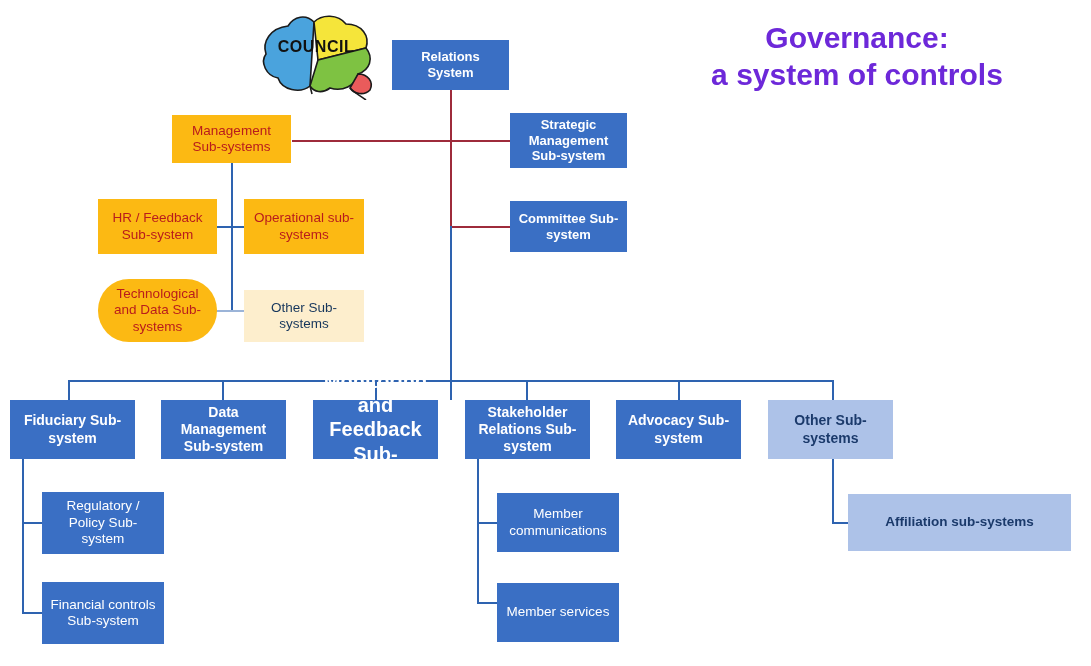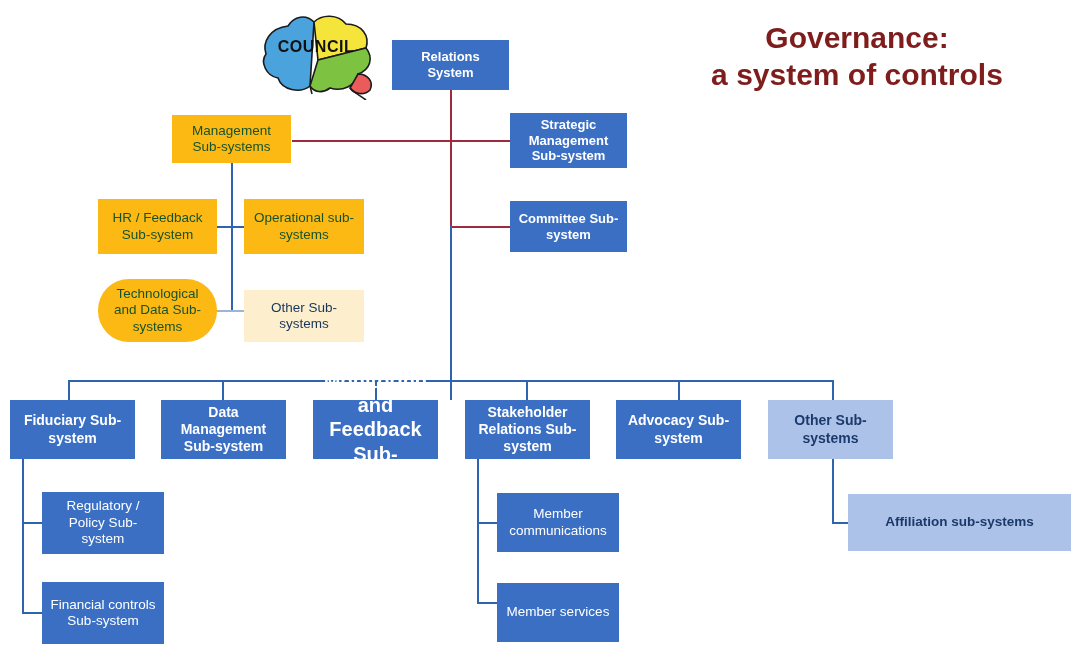--- a/index.html
+++ b/index.html
@@ -38,35 +38,35 @@
     color: #1b3a6b;
     font-weight: bold;
   }
   .blue-mid {
     background: #3a6fc4;
     color: #ffffff;
     font-weight: normal;
   }
   .gold {
     background: #fcb913;
-    color: #14532d;
+    color: #b91c1c;
     font-weight: normal;
   }
   .cream {
     background: #fdeecd;
     color: #16365c;
     font-weight: normal;
   }
   .title {
     position: absolute;
     right: 24px;
     top: 20px;
     width: 420px;
     text-align: center;
-    color: #7f1d1d;
+    color: #6d28d9;
     font-size: 30px;
     font-weight: bold;
     line-height: 1.22;
     z-index: 4;
   }
   .line {
     position: absolute;
     z-index: 1;
   }
   .ln-blue { background: #2e63b0; }

